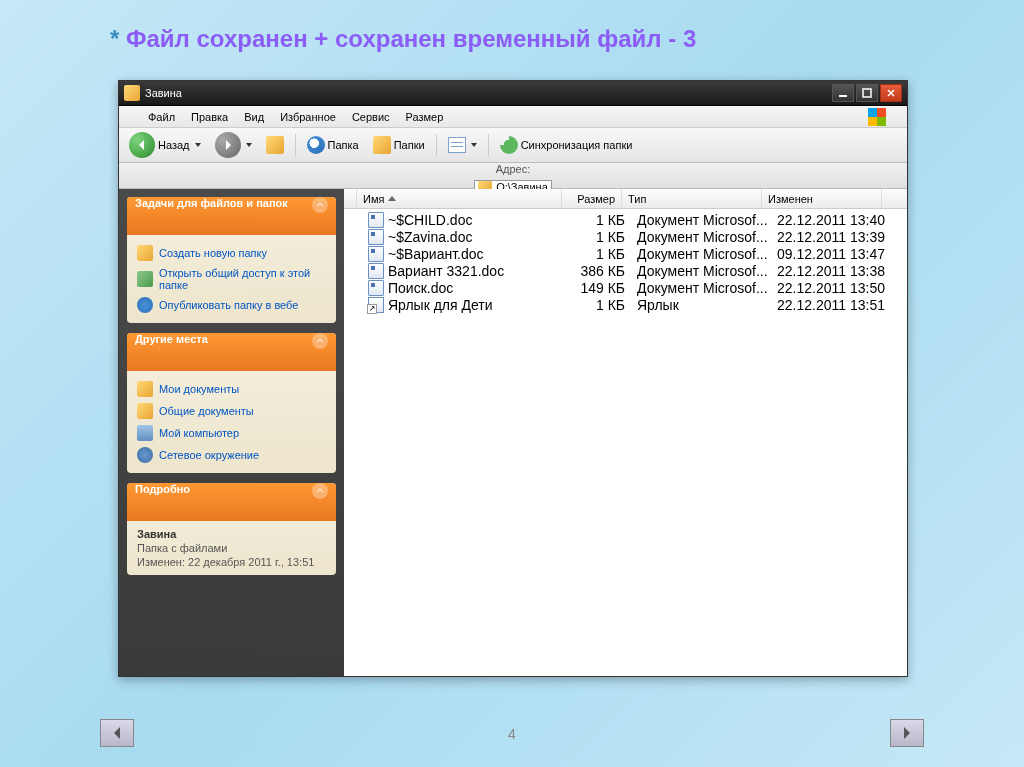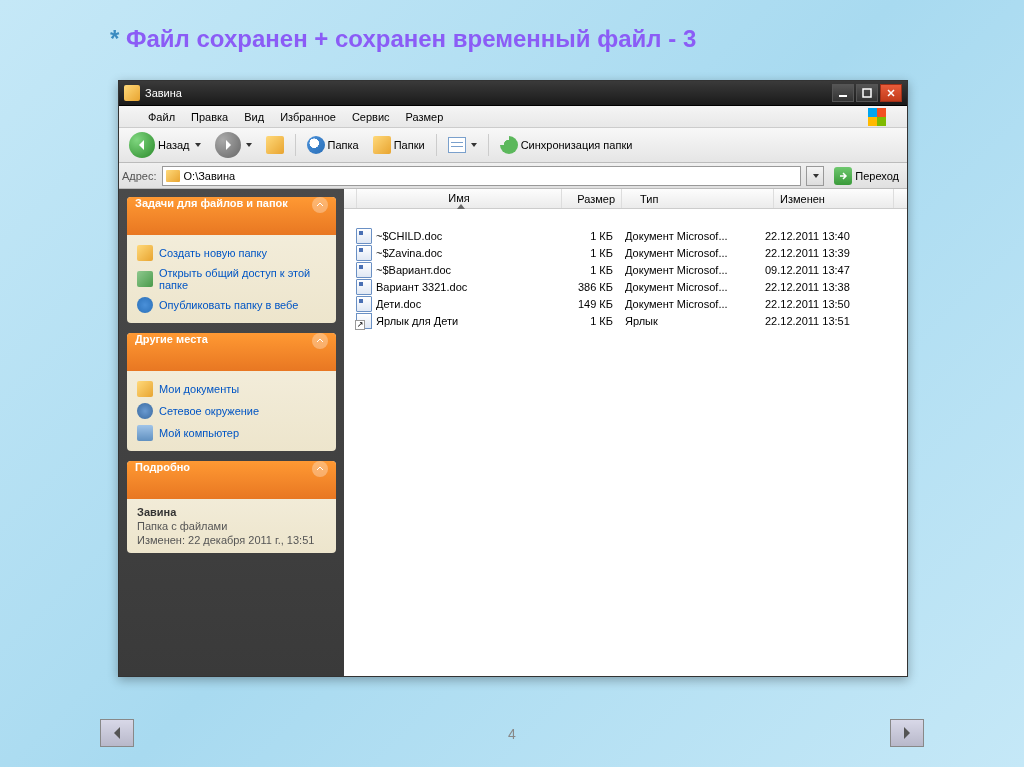--- a/index.html
+++ b/index.html
@@ -25,21 +25,21 @@
 .tb-sep { width: 1px; height: 22px; background: #ccc; margin: 0 2px; }
 .tb-icon { width: 18px; height: 18px; }
 .folder-up { background: linear-gradient(135deg, #ffd97a, #e8a430); border-radius: 2px; position: relative; }
 .search-icon { background: radial-gradient(circle at 40% 40%, #fff 0%, #fff 30%, transparent 32%), linear-gradient(135deg, #4a90d9, #2a70b9); border-radius: 50%; }
 .folders-icon { background: linear-gradient(135deg, #ffd97a, #e8a430); border-radius: 2px; }
 .views-icon { width: 18px; height: 16px; border: 1px solid #7aa0cc; background: #fff; position: relative; }
 .views-icon::before, .views-icon::after { content: ""; position: absolute; left: 2px; right: 2px; height: 1px; background: #7aa0cc; }
 .views-icon::before { top: 4px; } .views-icon::after { top: 8px; }
 .sync-icon { width: 18px; height: 18px; background: radial-gradient(circle, #5cb85c 40%, transparent 42%), conic-gradient(#5cb85c 0 270deg, transparent 270deg); border-radius: 50%; }
 .dropdown-arrow { width: 0; height: 0; border-left: 3px solid transparent; border-right: 3px solid transparent; border-top: 4px solid #333; margin-left: 2px; }
-.addrbar { height: 26px; background: linear-gradient(180deg, #f0f0f0, #e0e0e0); display: flex; align-items: center; padding: 0 3px; gap: 5px; border-bottom: 1px solid #bbb; font-size: 11px; }
+.addrbar { height: 26px; background: linear-gradient(180deg, #f0f0f0, #e0e0e0); display: flex; align-items: center; padding: 0 3px; gap: 5px; border-bottom: 1px solid #bbb; font-size: 11px; flex-direction: column; }
 .addr-label { color: #555; }
 .addr-input { flex: 1; height: 20px; background: #fff; border: 1px solid #999; display: flex; align-items: center; padding: 0 3px; gap: 4px; }
 .addr-folder-icon { width: 14px; height: 12px; background: linear-gradient(135deg, #ffd97a, #e8a430); border-radius: 1px; }
 .addr-dropbtn { width: 18px; height: 20px; background: linear-gradient(180deg, #f5f5f5, #ddd); border: 1px solid #999; display: flex; align-items: center; justify-content: center; cursor: pointer; }
 .go-btn { display: flex; align-items: center; gap: 3px; padding: 2px 5px; cursor: pointer; }
 .go-icon { width: 18px; height: 18px; background: linear-gradient(180deg, #6fc86f, #3a9a3a); border-radius: 3px; display: flex; align-items: center; justify-content: center; }
 .go-icon svg { width: 10px; height: 10px; fill: #fff; }
 .content { display: flex; height: calc(100% - 108px); }
 .sidebar { width: 225px; background: linear-gradient(180deg, #4a4a4a, #3a3a3a); padding: 8px; overflow-y: auto; }
 .panel { background: linear-gradient(180deg, #f5f0e0, #ede5cc); border-radius: 4px; margin-bottom: 10px; overflow: hidden; }
@@ -56,26 +56,26 @@
 .mydocs-ic { background: linear-gradient(135deg, #ffd97a, #e8a430); border-radius: 2px; }
 .shareddocs-ic { background: linear-gradient(135deg, #ffd97a, #e8a430); border-radius: 2px; }
 .mycomp-ic { background: linear-gradient(180deg, #a0c4e8, #6090c0); border-radius: 2px; }
 .network-ic { background: radial-gradient(circle, #6a9ad0, #3a6aa0); border-radius: 50%; }
 .detail-name { font-weight: bold; color: #333; }
 .detail-line { color: #555; margin-top: 2px; }
 .filearea { flex: 1; background: #fff; display: flex; flex-direction: column; }
 .col-headers { height: 20px; background: linear-gradient(180deg, #fdfdfd, #ebebeb); border-bottom: 1px solid #ccc; display: flex; font-size: 11px; }
 .col { padding: 3px 6px; border-right: 1px solid #ddd; display: flex; align-items: center; cursor: pointer; }
 .col-blank { width: 10px; }
-.col-name { width: 205px; flex-direction: column; }
+.col-name { width: 205px; }
 .col-size { width: 60px; justify-content: flex-end; }
-.col-type { width: 140px; margin-left: 12px; }
+.col-type { width: 140px; }
 .col-date { width: 120px; }
 .sort-arrow { margin-left: 4px; width: 0; height: 0; border-left: 4px solid transparent; border-right: 4px solid transparent; border-bottom: 5px solid #666; }
-.file-list { flex: 1; padding: 2px 0; font-size: 11px; margin-top: 16px; }
+.file-list { flex: 1; padding: 2px 12px; font-size: 14px; }
 .file-row { display: flex; align-items: center; height: 17px; cursor: pointer; }
 .file-icon { width: 16px; height: 16px; margin: 0 4px 0 12px; flex-shrink: 0; }
 .doc-icon { background: linear-gradient(180deg, #fff, #e0e8f4); border: 1px solid #6a90c4; border-radius: 1px; position: relative; }
 .doc-icon::after { content: ""; position: absolute; top: 2px; left: 2px; width: 4px; height: 4px; background: #4a70b4; }
 .shortcut-icon { background: linear-gradient(180deg, #fff, #e0e8f4); border: 1px solid #6a90c4; position: relative; }
 .shortcut-icon::after { content: "↗"; position: absolute; bottom: -2px; left: -2px; font-size: 8px; background: #fff; border: 1px solid #999; width: 8px; height: 8px; line-height: 7px; text-align: center; }
 .f-name { width: 183px; }
 .f-size { width: 60px; text-align: right; padding-right: 6px; }
 .f-type { width: 140px; padding-left: 6px; }
 .f-date { width: 120px; padding-left: 6px; }
@@ -220,26 +220,30 @@
                 <path d="M1 5 L4 2 L7 5" stroke="#fff" fill="none"></path>
               </svg>
             </div>
         </div>
         <div class="panel-body">
           <div class="task-item">
               <div class="task-icon mydocs-ic"></div>
               <span>Мои документы</span>
             </div>
           <div class="task-item">
+              <div class="task-icon shareddocs-ic"></div>
+              <span>Общие документы</span>
+            </div>
+          <div class="task-item">
+              <div class="task-icon mycomp-ic"></div>
+              <span>Мой компьютер</span>
+            </div>
+          <div class="task-item">
               <div class="task-icon network-ic"></div>
               <span>Сетевое окружение</span>
-            </div>
-          <div class="task-item">
-              <div class="task-icon mycomp-ic"></div>
-              <span>Мой компьютер</span>
             </div>
         </div>
       </div>
 
       <div class="panel">
         <div class="panel-header">
           <span>Подробно</span>
           <div class="panel-collapse">
               <svg viewBox="0 0 8 8">
                 <path d="M1 5 L4 2 L7 5" stroke="#fff" fill="none"></path>
@@ -295,21 +299,21 @@
           </div>
           <div class="file-row">
             <div class="file-icon doc-icon"></div>
             <div class="f-name">Вариант 3321.doc</div>
             <div class="f-size">386 КБ</div>
             <div class="f-type">Документ Microsof...</div>
             <div class="f-date">22.12.2011 13:38</div>
           </div>
           <div class="file-row">
             <div class="file-icon doc-icon"></div>
-            <div class="f-name">Дети.doc</div>
+            <div class="f-name">Поиск.doc</div>
             <div class="f-size">149 КБ</div>
             <div class="f-type">Документ Microsof...</div>
             <div class="f-date">22.12.2011 13:50</div>
           </div>
           <div class="file-row">
             <div class="file-icon shortcut-icon"></div>
             <div class="f-name">Ярлык для Дети</div>
             <div class="f-size">1 КБ</div>
             <div class="f-type">Ярлык</div>
             <div class="f-date">22.12.2011 13:51</div>

